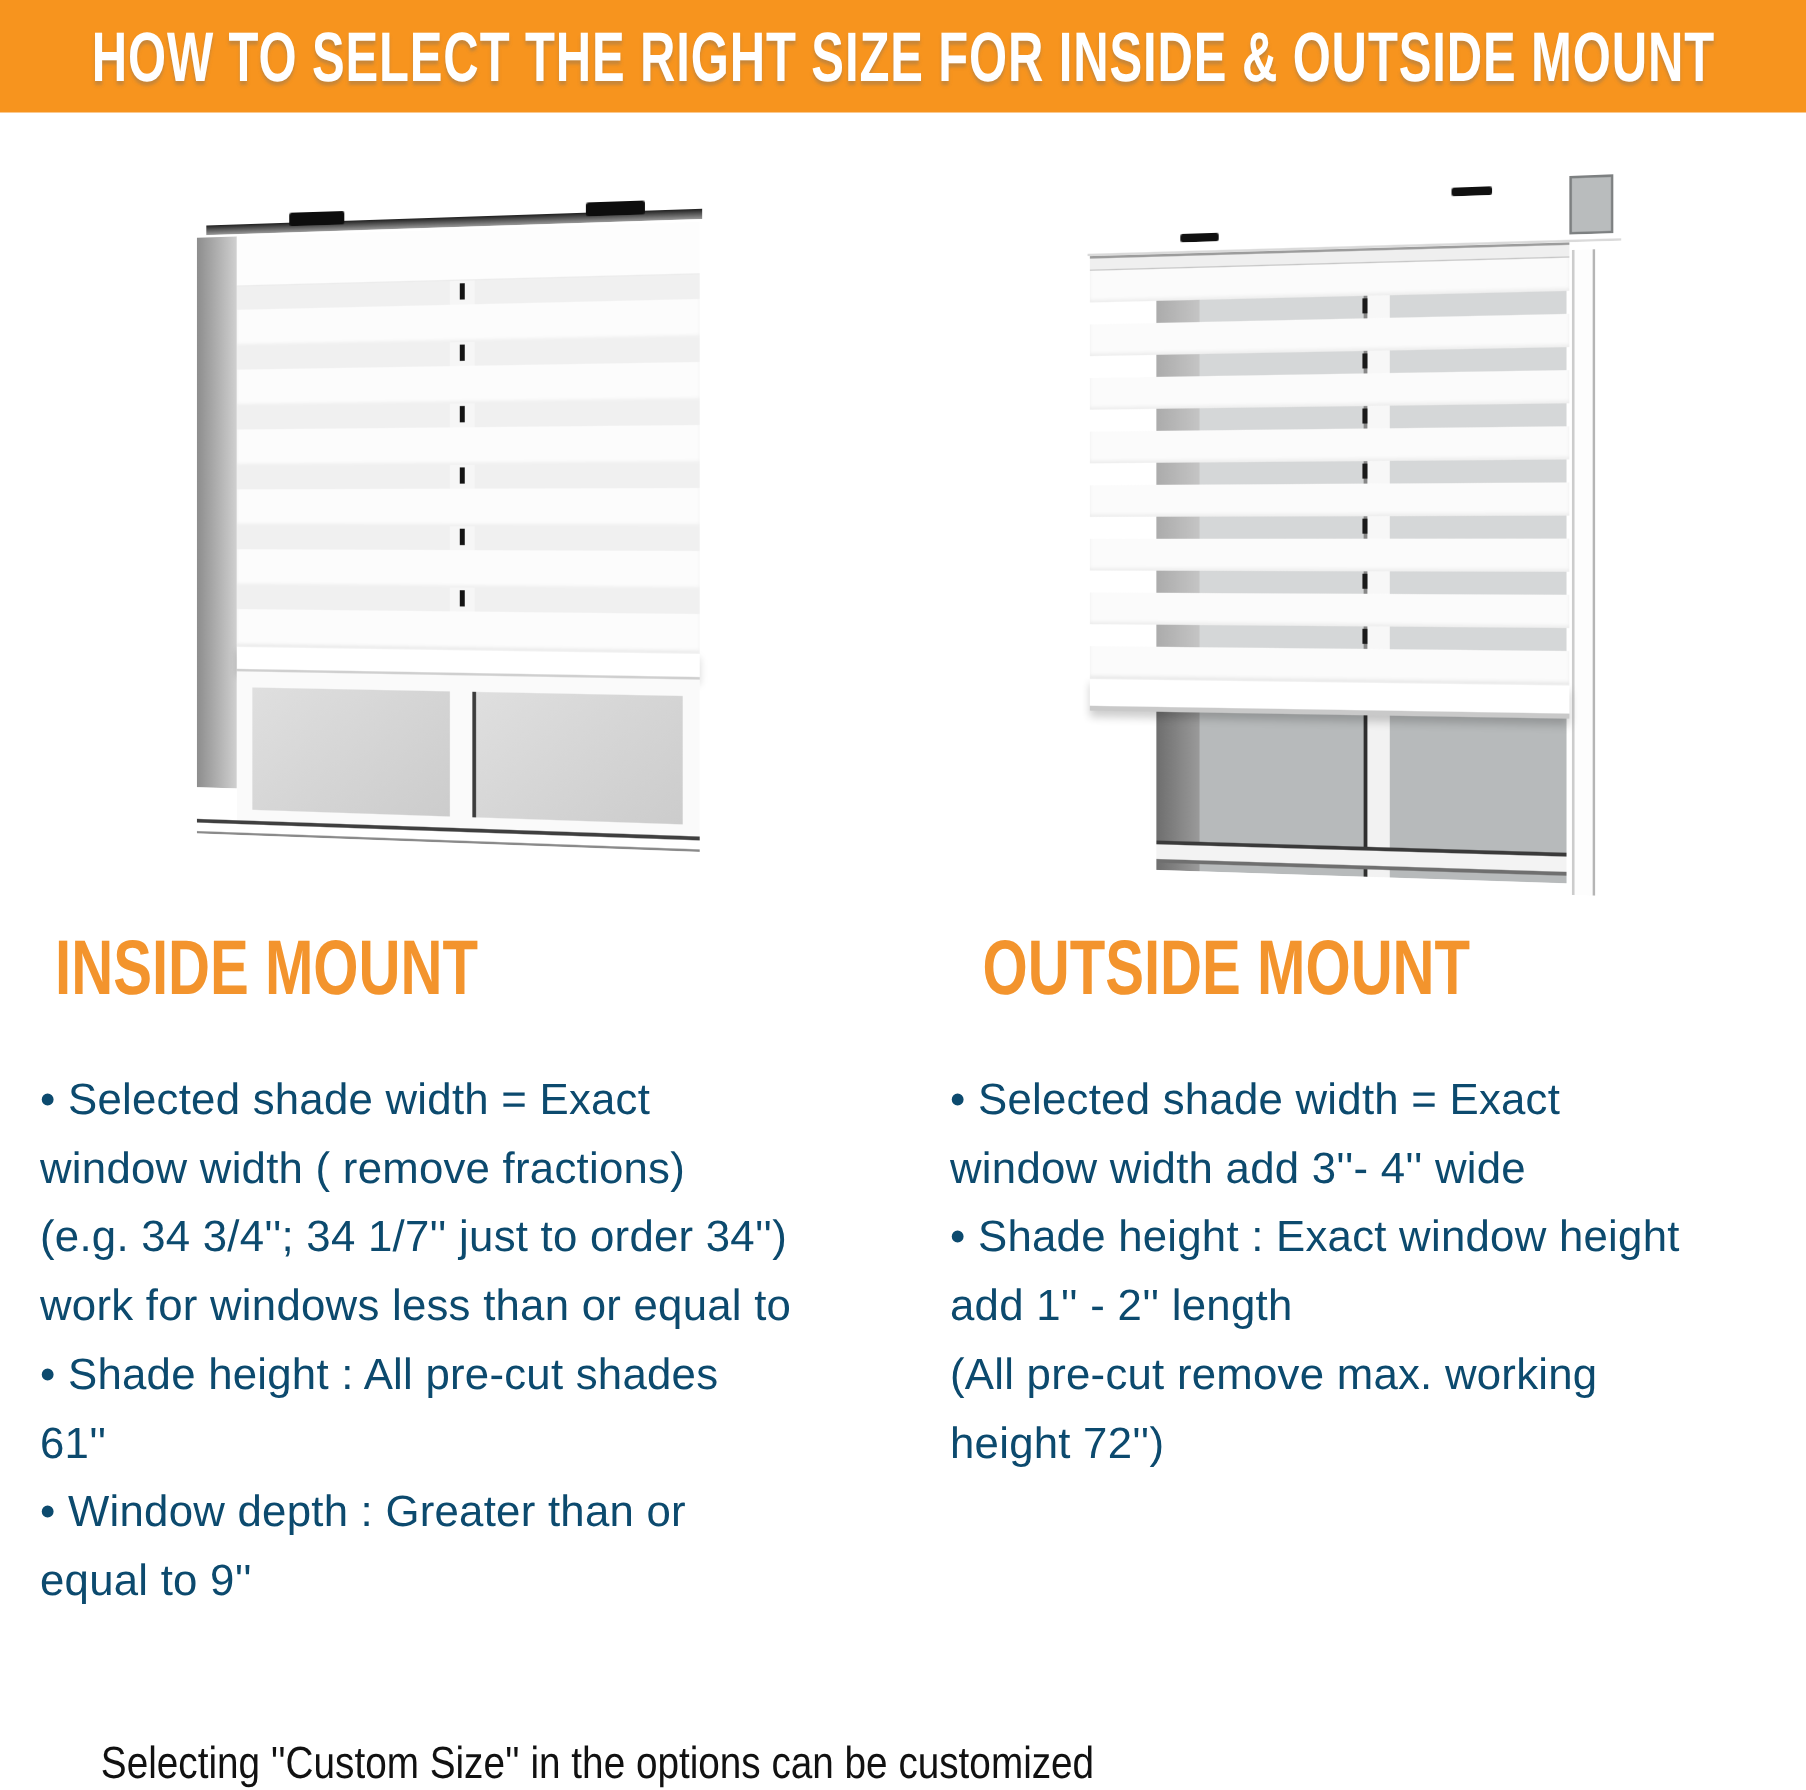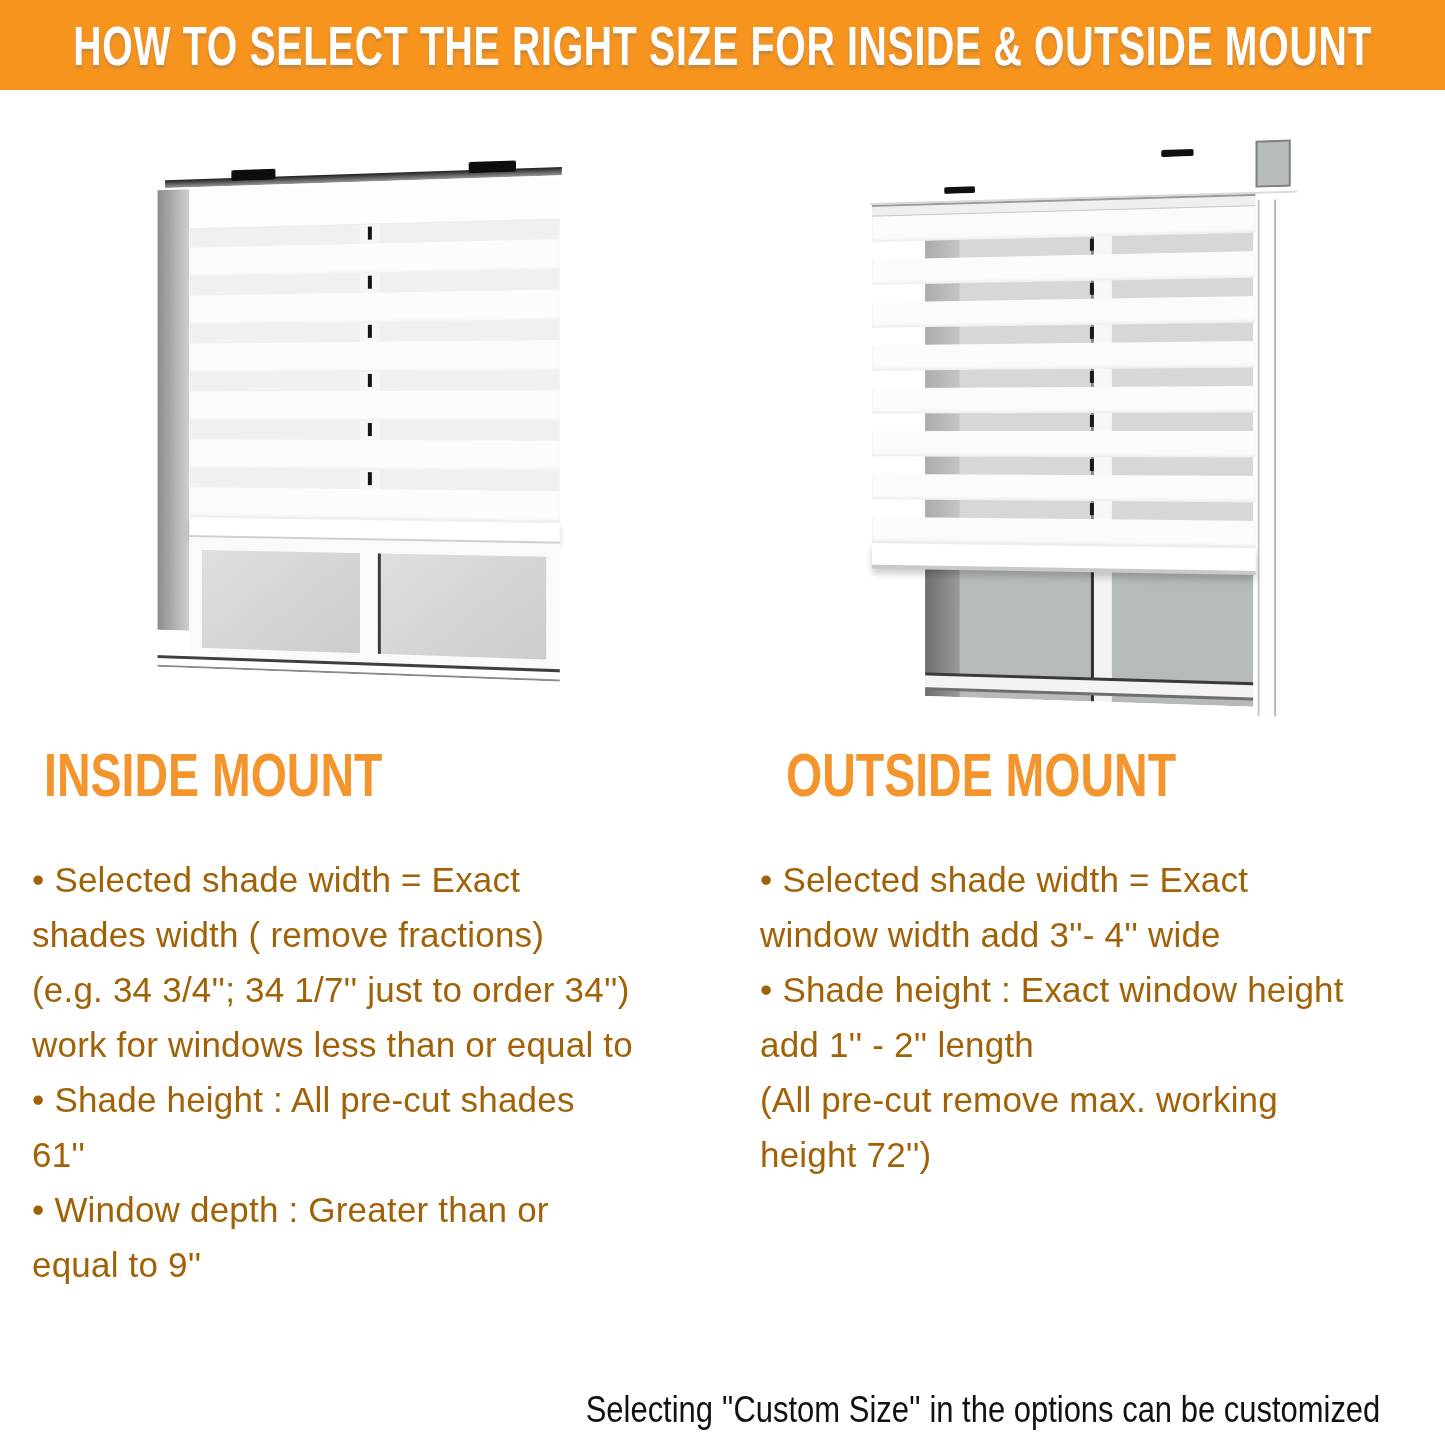--- a/index.html
+++ b/index.html
@@ -69,23 +69,23 @@
   .r-rail{height:22px;background:#ffffff;border-top:1px solid #eeeeee;border-bottom:4px solid #c9c9c9;
           box-shadow:0 5px 7px rgba(0,0,0,0.2);}
 
   
   .heading{position:absolute;top:742px;margin:0;color:#F3942D;font-weight:bold;font-size:62px;
            line-height:66px;white-space:nowrap;transform:scaleX(0.75);transform-origin:left bottom;}
   .heading-left{left:44px;} .heading-right{left:786px;}
 
   .col{position:absolute;top:852px;}
   .col-left{left:32px;} .col-right{left:760px;}
-  .bullet-line{font-size:35px;line-height:55px;color:#a16207;white-space:nowrap;letter-spacing:0.2px;}
+  .bullet-line{font-size:35px;line-height:55px;color:#0c4a6e;white-space:nowrap;letter-spacing:0.2px;}
 
-  .footer{position:absolute;left:0;right:0;top:1388px;display:flex;justify-content:flex-end;}
+  .footer{position:absolute;left:16px;right:0;top:1388px;display:flex;justify-content:flex-start;}
   .footer-text{font-size:36px;line-height:44px;color:#111111;white-space:nowrap;transform:scaleX(0.86);}
 </style>
 </head>
 <body>
 
 <div class="page">
 
   <header class="banner">
     <div class="banner-title">HOW TO SELECT THE RIGHT SIZE FOR INSIDE &amp; OUTSIDE MOUNT</div>
   </header>
@@ -157,21 +157,21 @@
         </div>
       <div class="r-rail"></div>
     </div>
   </div>
 
   <h2 class="heading heading-left">INSIDE MOUNT</h2>
   <h2 class="heading heading-right">OUTSIDE MOUNT</h2>
 
   <section class="col col-left">
       <div class="bullet-line">•  Selected shade width = Exact</div>
-      <div class="bullet-line">shades width ( remove fractions)</div>
+      <div class="bullet-line">window width ( remove fractions)</div>
       <div class="bullet-line">(e.g. 34 3/4''; 34 1/7'' just to order 34'')</div>
       <div class="bullet-line">work for windows less than or equal to</div>
       <div class="bullet-line">•  Shade height : All pre-cut shades</div>
       <div class="bullet-line">61''</div>
       <div class="bullet-line">•  Window depth : Greater than or</div>
       <div class="bullet-line">equal to 9''</div>
     </section>
   <section class="col col-right">
       <div class="bullet-line">•  Selected shade width = Exact</div>
       <div class="bullet-line">window width add 3''- 4'' wide</div>

